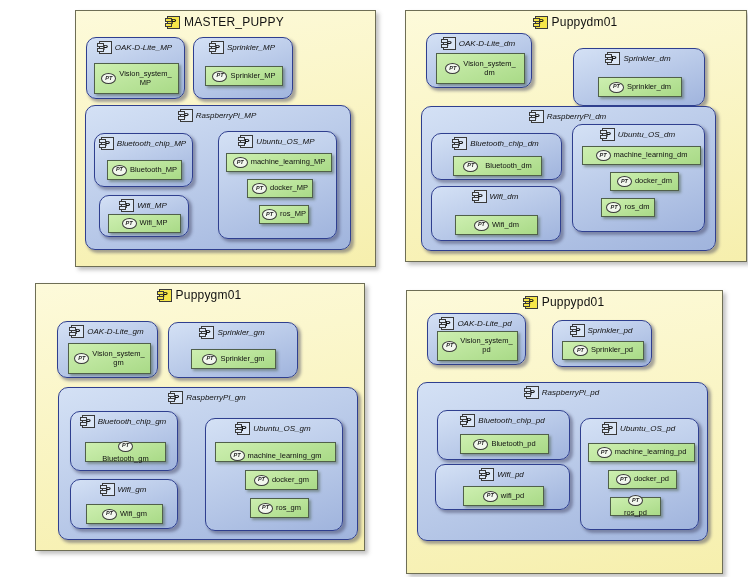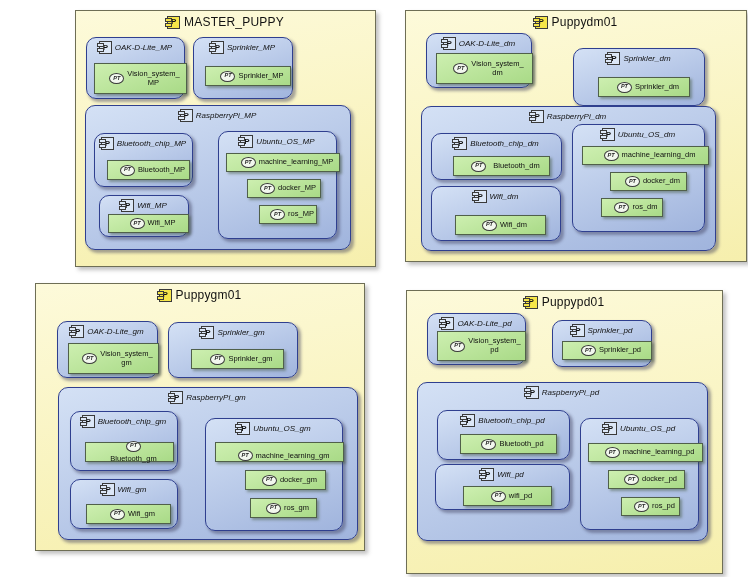--- a/index.html
+++ b/index.html
@@ -27,21 +27,21 @@
   .node-header {
     display:flex; justify-content:center; align-items:center; gap:3px;
     padding-top:3px; font-style:italic;
   }
   .node-label { font-size:8px; white-space:nowrap; }
   .comp {
     position:absolute;
     background:linear-gradient(160deg,#cdefb0 0%,#a9da87 100%);
     border:1px solid #50604a;
     box-shadow:2px 2px 2.5px rgba(60,80,50,0.45);
-    display:flex; align-items:center; justify-content:center; gap:3px;padding-left:8px;
+    display:flex; align-items:center; justify-content:center; gap:3px;
   }
   .comp-label {
     font-size:7.5px; white-space:pre-line; text-align:center; line-height:1.15;
   }
   .p-icon {
     position:relative; width:11px; height:11px; flex:0 0 auto;
     border:1px solid #3a3a3a; background:#dce7f7;
     display:flex; align-items:center; justify-content:center;
     font-style:normal;
   }
@@ -473,21 +473,21 @@
               <span>PT</span>
             </span>
           <span class="comp-label">machine_learning_pd</span>
         </div>
         <div class="comp" style="left:27px;top:51px;width:67px;height:17px;">
           <span class="pt-icon">
               <span>PT</span>
             </span>
           <span class="comp-label">docker_pd</span>
         </div>
-        <div class="comp" style="left:40px;top:78px;width:49px;height:17px;">
+        <div class="comp" style="left:29px;top:78px;width:49px;height:17px;flex-direction:column;">
           <span class="pt-icon">
               <span>PT</span>
             </span>
           <span class="comp-label">ros_pd</span>
         </div>
       </div>
     </div>
   </section>
 
 </div>

